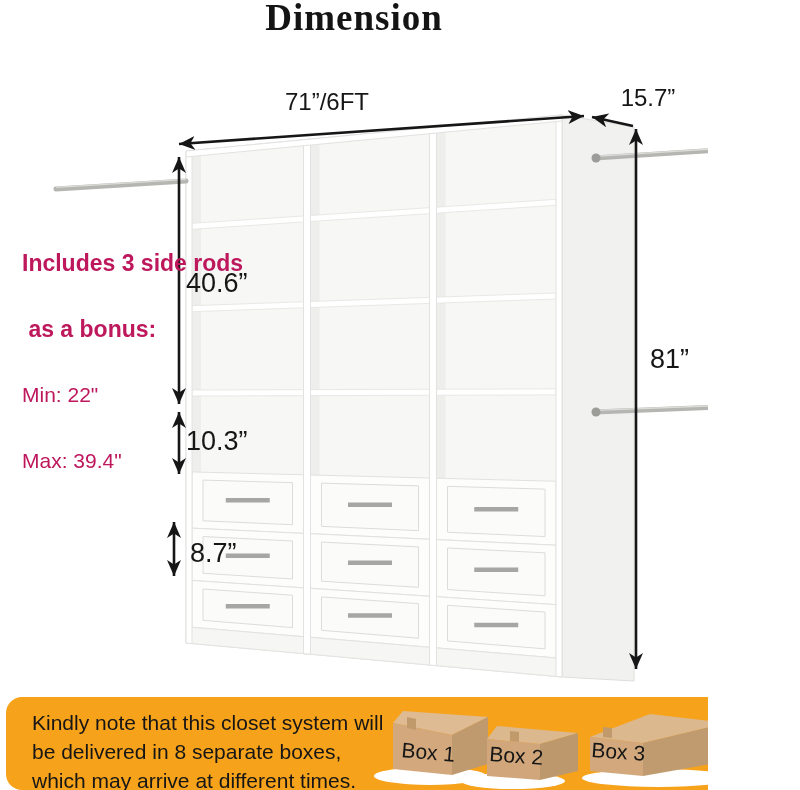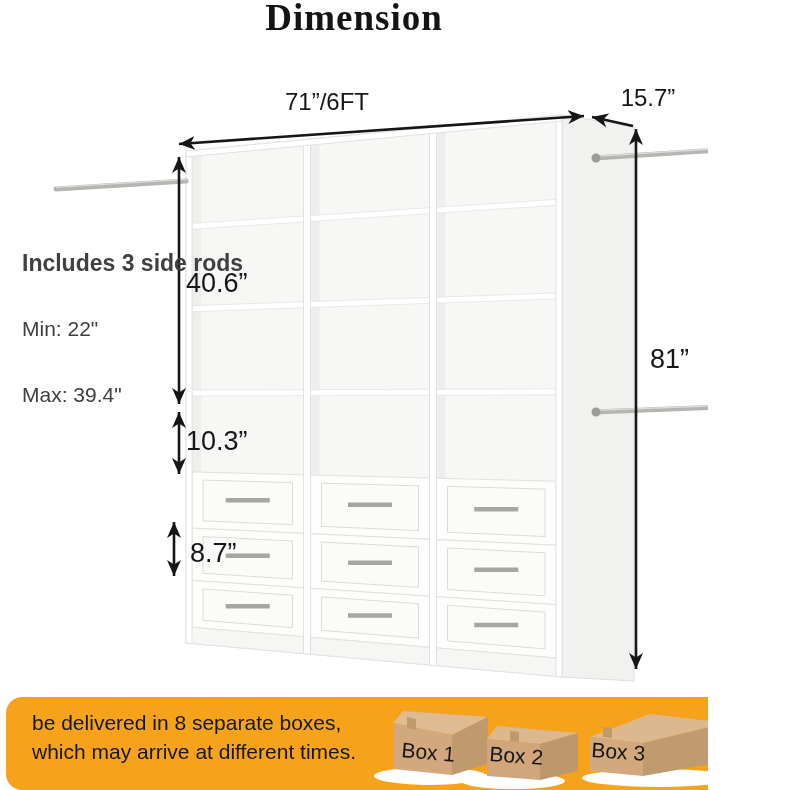--- a/index.html
+++ b/index.html
@@ -162,24 +162,26 @@
       <g>
         <polygon points="590,737 643,743 727,723 650,714" fill="#dcb88f"></polygon>
         <polygon points="590,737 643,743 643,776 590,771" fill="#d2a87c"></polygon>
         <polygon points="643,743 727,723 727,761 643,776" fill="#c09b6f"></polygon>
         <polygon points="603,727 612,728 612,738 603,737" fill="#c19a6c"></polygon>
         <text class="box-label" x="591" y="757" transform="rotate(4 591 757)">Box 3</text>
       </g>
     </g>
   </svg>
 
-  <div class="note" style="color: #404040;">
+  <div class="note" style="color: #be185d;">
     <div class="nb">Includes 3 side rods</div>
+    <div class="nb"> as a bonus:</div>
     <div class="nr">Min: 22"</div>
     <div class="nr">Max: 39.4"</div>
   </div>
 
   <div class="banner-text">
+    <div>Kindly note that this closet system will</div>
     <div>be delivered in 8 separate boxes,</div>
     <div>which may arrive at different times.</div>
   </div>
 
 </div>
 
 </body></html>

